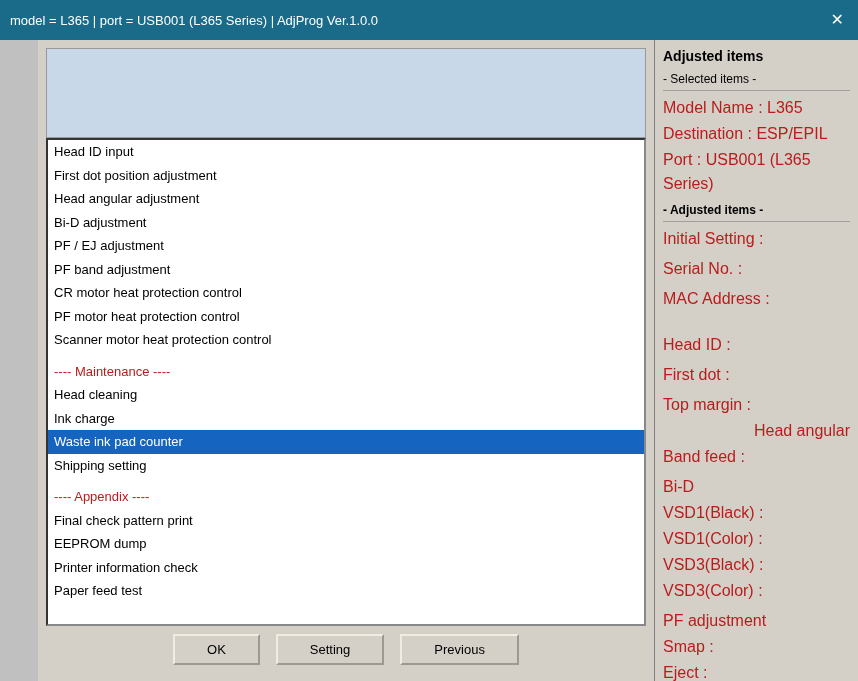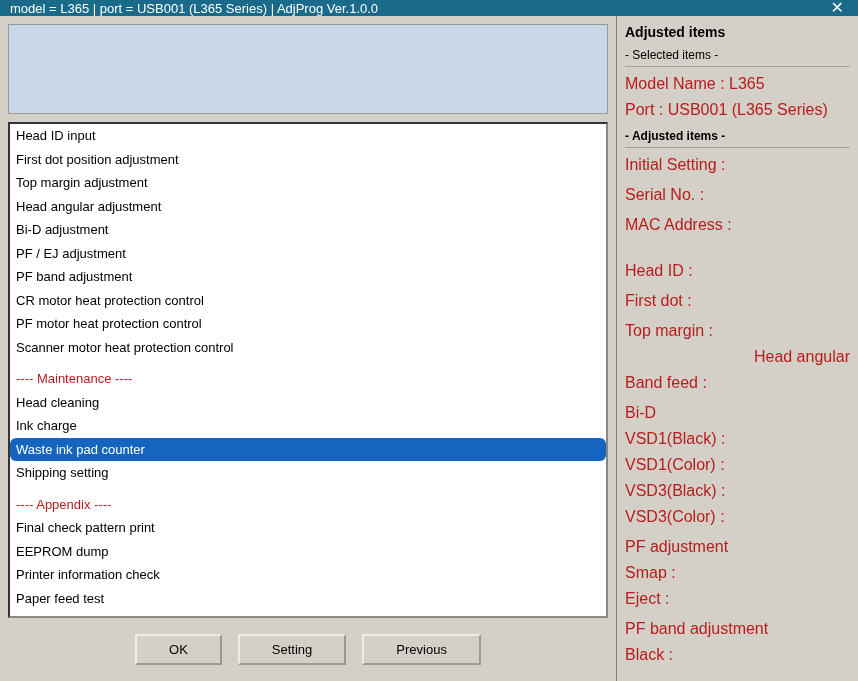--- a/index.html
+++ b/index.html
@@ -20,21 +20,21 @@
     }
 
     
     .title-bar {
       background: #1a6b8a;
       color: white;
       padding: 6px 10px;
       display: flex;
       align-items: center;
       justify-content: space-between;
-      height: 16px;
+      height: 40px;
       flex-shrink: 0;
     }
 
     .title-bar-text {
       font-size: 13px;
       font-weight: normal;
     }
 
     .title-bar-close {
       background: none;
@@ -53,22 +53,22 @@
       overflow: hidden;
     }
 
     
     .left-panel {
       width: 616px;
       background: #d4d0c8;
       display: flex;
       flex-direction: column;
       padding: 8px;
-      gap: 8px;
-      flex-shrink: 0;
+      flex-shrink: 0;
+      margin-left: 38px;
     }
 
     
     .preview-area {
       background: #c8d8e8;
       border: 1px solid #999;
       height: 90px;
       flex-shrink: 0;
     }
 
@@ -87,21 +87,20 @@
       cursor: pointer;
       color: #000;
       white-space: nowrap;
       font-size: 13px;
       line-height: 1.5;
     }
 
     .list-item.selected {
       background: #1565c0;
       color: white;
-      border-radius: 6px;
     }
 
     .list-item.separator {
       color: #b91c1c;
       cursor: default;
     }
 
     
     .list-container::-webkit-scrollbar {
       width: 16px;
@@ -189,21 +188,20 @@
 
 <div class="main-content">
 
   <div class="left-panel">
 
     <div class="preview-area"></div>
 
     <div class="list-container" id="menuList">
     <div class="list-item">Head ID input</div>
         <div class="list-item">First dot position adjustment</div>
-        <div class="list-item">Top margin adjustment</div>
         <div class="list-item">Head angular adjustment</div>
         <div class="list-item">Bi-D adjustment</div>
         <div class="list-item">PF / EJ adjustment</div>
         <div class="list-item">PF band adjustment</div>
         <div class="list-item">CR motor heat protection control</div>
         <div class="list-item">PF motor heat protection control</div>
         <div class="list-item">Scanner motor heat protection control</div>
         <div style="height: 8px;"></div>
         <div class="list-item separator">---- Maintenance ----</div>
         <div class="list-item">Head cleaning</div>
@@ -225,20 +223,21 @@
     </div>
   </div>
 
   <div class="right-panel">
     <div class="right-panel-title">Adjusted items</div>
 
     <div class="section-header">- Selected items -</div>
     <div class="right-divider"></div>
 
     <div class="info-item">Model Name : L365</div>
+    <div class="info-item">Destination : ESP/EPIL</div>
     <div class="info-item">Port : USB001 (L365 Series)</div>
 
     <div style="margin-top:6px;font-weight:bold;" class="section-header">- Adjusted items -</div>
     <div class="right-divider"></div>
 
     <div class="info-item">Initial Setting :</div>
     <div style="margin-top:4px;" class="info-item">Serial No. :</div>
     <div style="margin-top:4px;" class="info-item">MAC Address :</div>
     <div style="margin-top:20px;" class="info-item">Head ID :</div>
     <div style="margin-top:4px;" class="info-item">First dot :</div>

